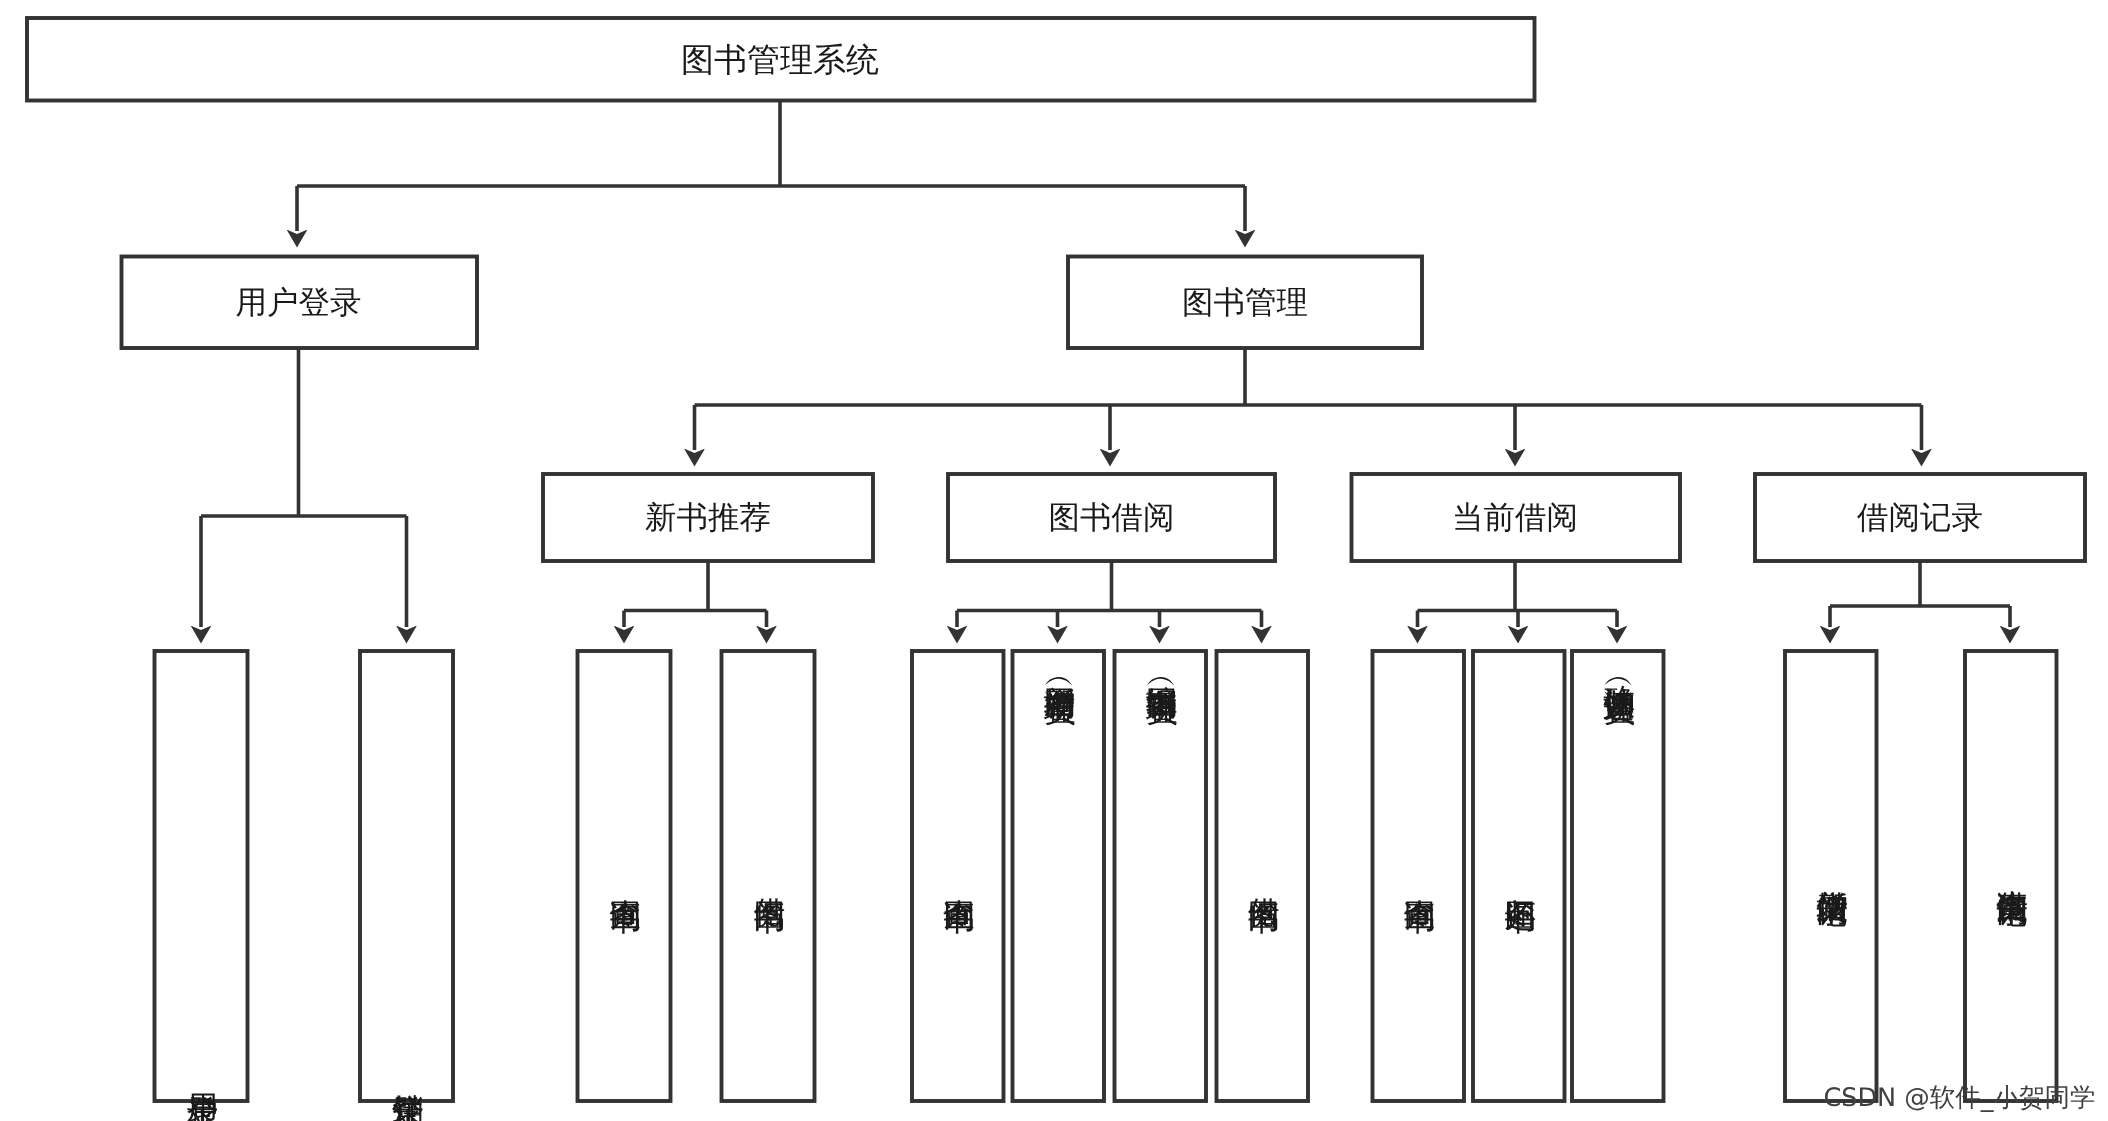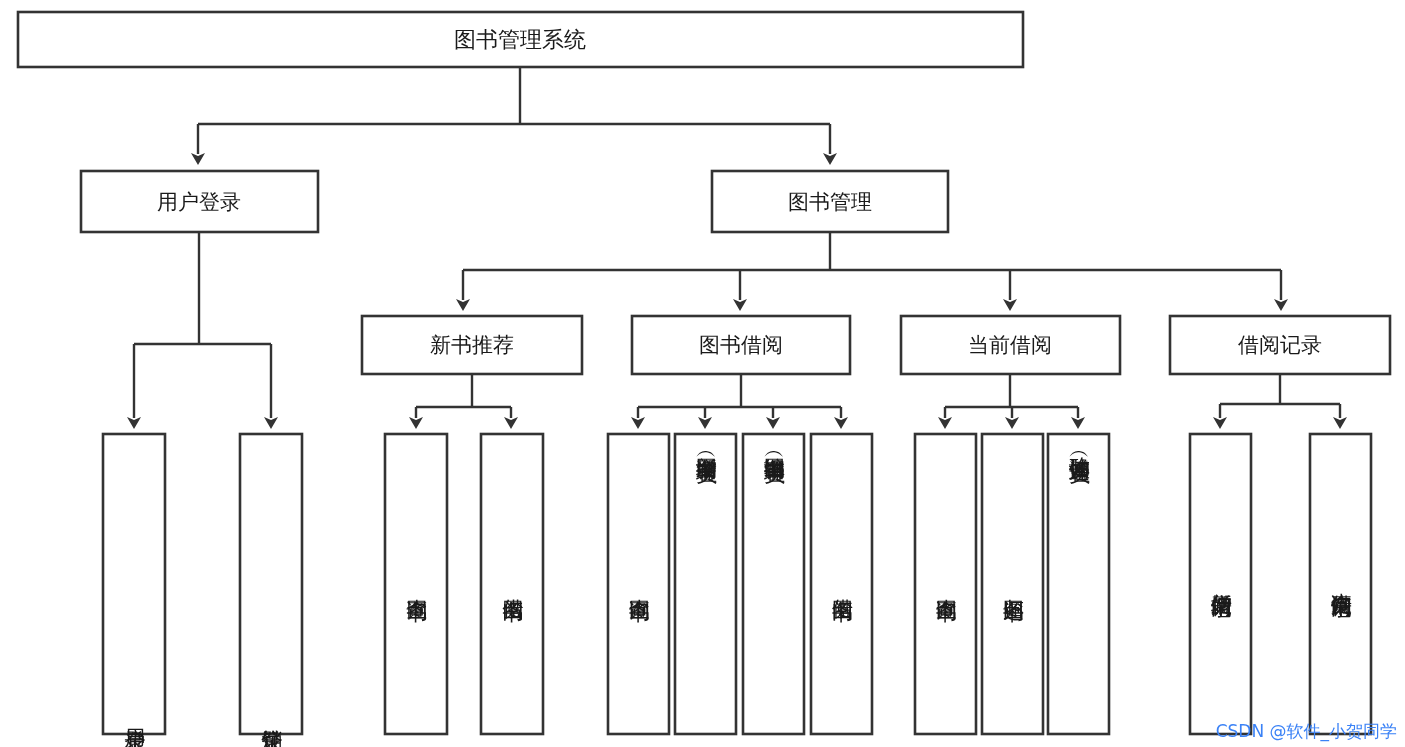--- a/index.html
+++ b/index.html
@@ -75,21 +75,21 @@
   }
   .vlabel.bottom-anchored {
     justify-content: flex-end;
   }
   #watermark {
     position: absolute;
     right: 8px;
     bottom: 4px;
     font-family: "DejaVu Sans", "Liberation Sans", sans-serif;
     font-size: 17px;
-    color: #3b82f6;
+    color: #404040;
     white-space: nowrap;
     pointer-events: none;
   }
 </style>
 </head>
 <body>
 
 <div id="diagram-root">
 
   <svg id="flow" viewBox="0 0 1405 747">

